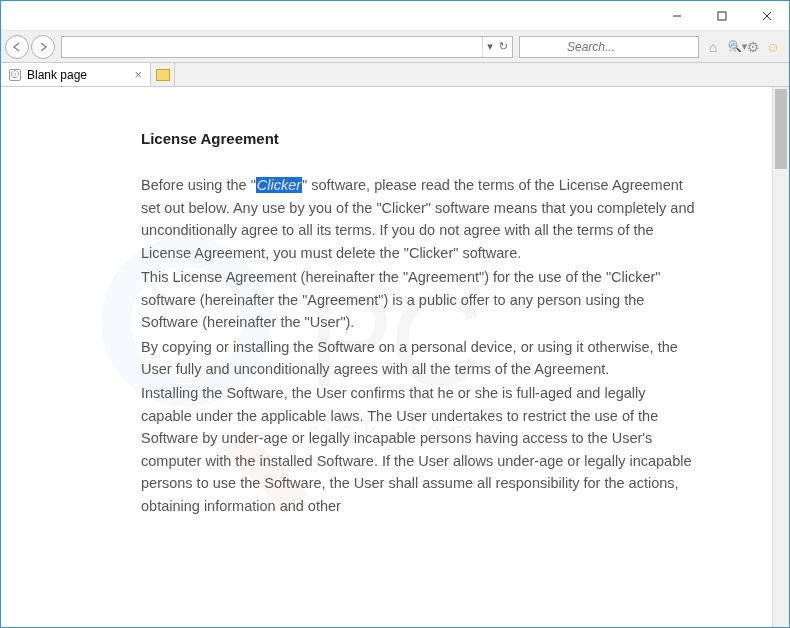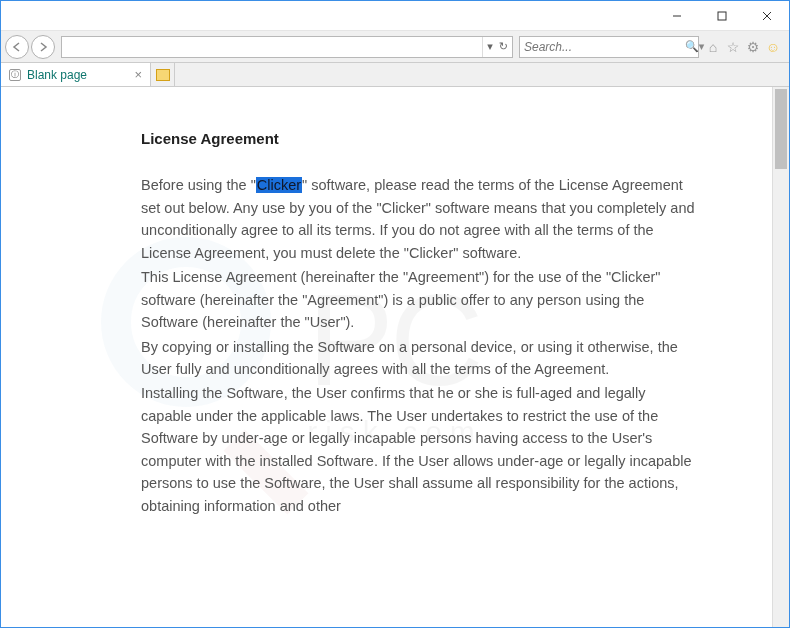--- a/index.html
+++ b/index.html
@@ -9,36 +9,36 @@
 .titlebar-btn { width: 45px; height: 29px; display: flex; align-items: center; justify-content: center; cursor: pointer; }
 .titlebar-btn svg { stroke: #333; }
 .navbar { height: 32px; background: #f0f0f0; border-bottom: 1px solid #ccc; display: flex; align-items: center; padding: 0 4px; gap: 2px; }
 .navbtn { width: 24px; height: 24px; border-radius: 50%; border: 1px solid #b0b0b0; display: flex; align-items: center; justify-content: center; background: #fff; }
 .navbtn svg { stroke: #888; }
 .urlbar { flex: 1; height: 22px; border: 1px solid #b8b8b8; background: #fff; margin: 0 4px; display: flex; align-items: center; }
 .urlbar input { flex: 1; border: none; outline: none; padding: 0 6px; font-size: 12px; background: transparent; }
 .url-controls { display: flex; align-items: center; padding: 0 4px; gap: 6px; border-left: 1px solid #ddd; height: 100%; }
 .url-controls span { color: #666; font-size: 11px; cursor: pointer; }
 .searchbar { width: 180px; height: 22px; border: 1px solid #b8b8b8; background: #fff; display: flex; align-items: center; padding: 0 4px; }
-.searchbar input { flex: 1; border: none; outline: none; font-size: 12px; font-style: italic; color: #be185d; background: transparent; }
+.searchbar input { flex: 1; border: none; outline: none; font-size: 12px; font-style: italic; color: #be185d; background: transparent; margin-left: 43px; }
 .searchbar .mag { color: #888; font-size: 11px; }
 .righticons { display: flex; gap: 4px; padding: 0 4px; align-items: center; }
 .righticons span { width: 16px; height: 16px; display: flex; align-items: center; justify-content: center; color: #999; font-size: 14px; }
 .tabbar { height: 24px; background: #f0f0f0; border-bottom: 1px solid #ccc; display: flex; align-items: stretch; }
 .tab { display: flex; align-items: center; padding: 0 8px; border-right: 1px solid #ccc; background: #fff; gap: 6px; min-width: 150px; }
 .tab .pgicon { width: 12px; height: 12px; border: 1px solid #999; border-radius: 2px; font-size: 8px; display: flex; align-items: center; justify-content: center; color: #666; }
-.tab .label { flex: 1; font-size: 12px; color: #0f766e; }
+.tab .label { flex: 1; font-size: 12px; color: #000000; }
 .tab .close { color: #888; font-size: 13px; cursor: pointer; }
 .newtab { width: 24px; display: flex; align-items: center; justify-content: center; border-right: 1px solid #ccc;}
 .newtab .folder { width: 14px; height: 12px; background: #f7d774; border: 1px solid #d4a017; }
 .content-area { flex: 1; position: relative; overflow: hidden; }
 .page { position: absolute; inset: 0; overflow-y: auto; padding: 40px 90px 4px 140px; font-family: Arial, sans-serif; color: #555; line-height: 1.55; font-size: 14.5px; }
 .page h2 { color: #222; font-size: 15px; font-weight: bold; margin-bottom: 24px; }
 .para { margin-bottom: 2px; }
-.hl { background: #1a6fdb; color: #0f172a; padding: 0 1px; }
+.hl { background: #1a6fdb; color: #e5e5e5; padding: 0 1px; font-style: italic; }
 .scrollbar-v { position: absolute; right: 0; top: 0; bottom: 0; width: 17px; background: #f0f0f0; border-left: 1px solid #ddd; }
 .scroll-thumb { position: absolute; top: 2px; left: 2px; right: 2px; height: 80px; background: #c0c0c0; }
 .watermark { position: absolute; top: 50%; left: 50%; transform: translate(-50%, -50%); font-size: 130px; font-weight: normal; color: rgba(0,0,0,0.04); pointer-events: none; letter-spacing: -4px; white-space: nowrap;}
 .watermark .sub { font-size: 30px; letter-spacing: 8px; display: block; text-align: left; }
 .wm-circle { position: absolute; left: 100px; top: 150px; width: 170px; height: 170px; border: 30px solid rgba(100,150,200,0.05); border-radius: 50%; pointer-events: none;}
 .wm-handle { position: absolute; left: 250px; top: 340px; width: 30px; height: 90px; background: rgba(180,80,80,0.05); transform: rotate(-45deg); pointer-events:none;}
 </style>
 </head>
 <body>
 

